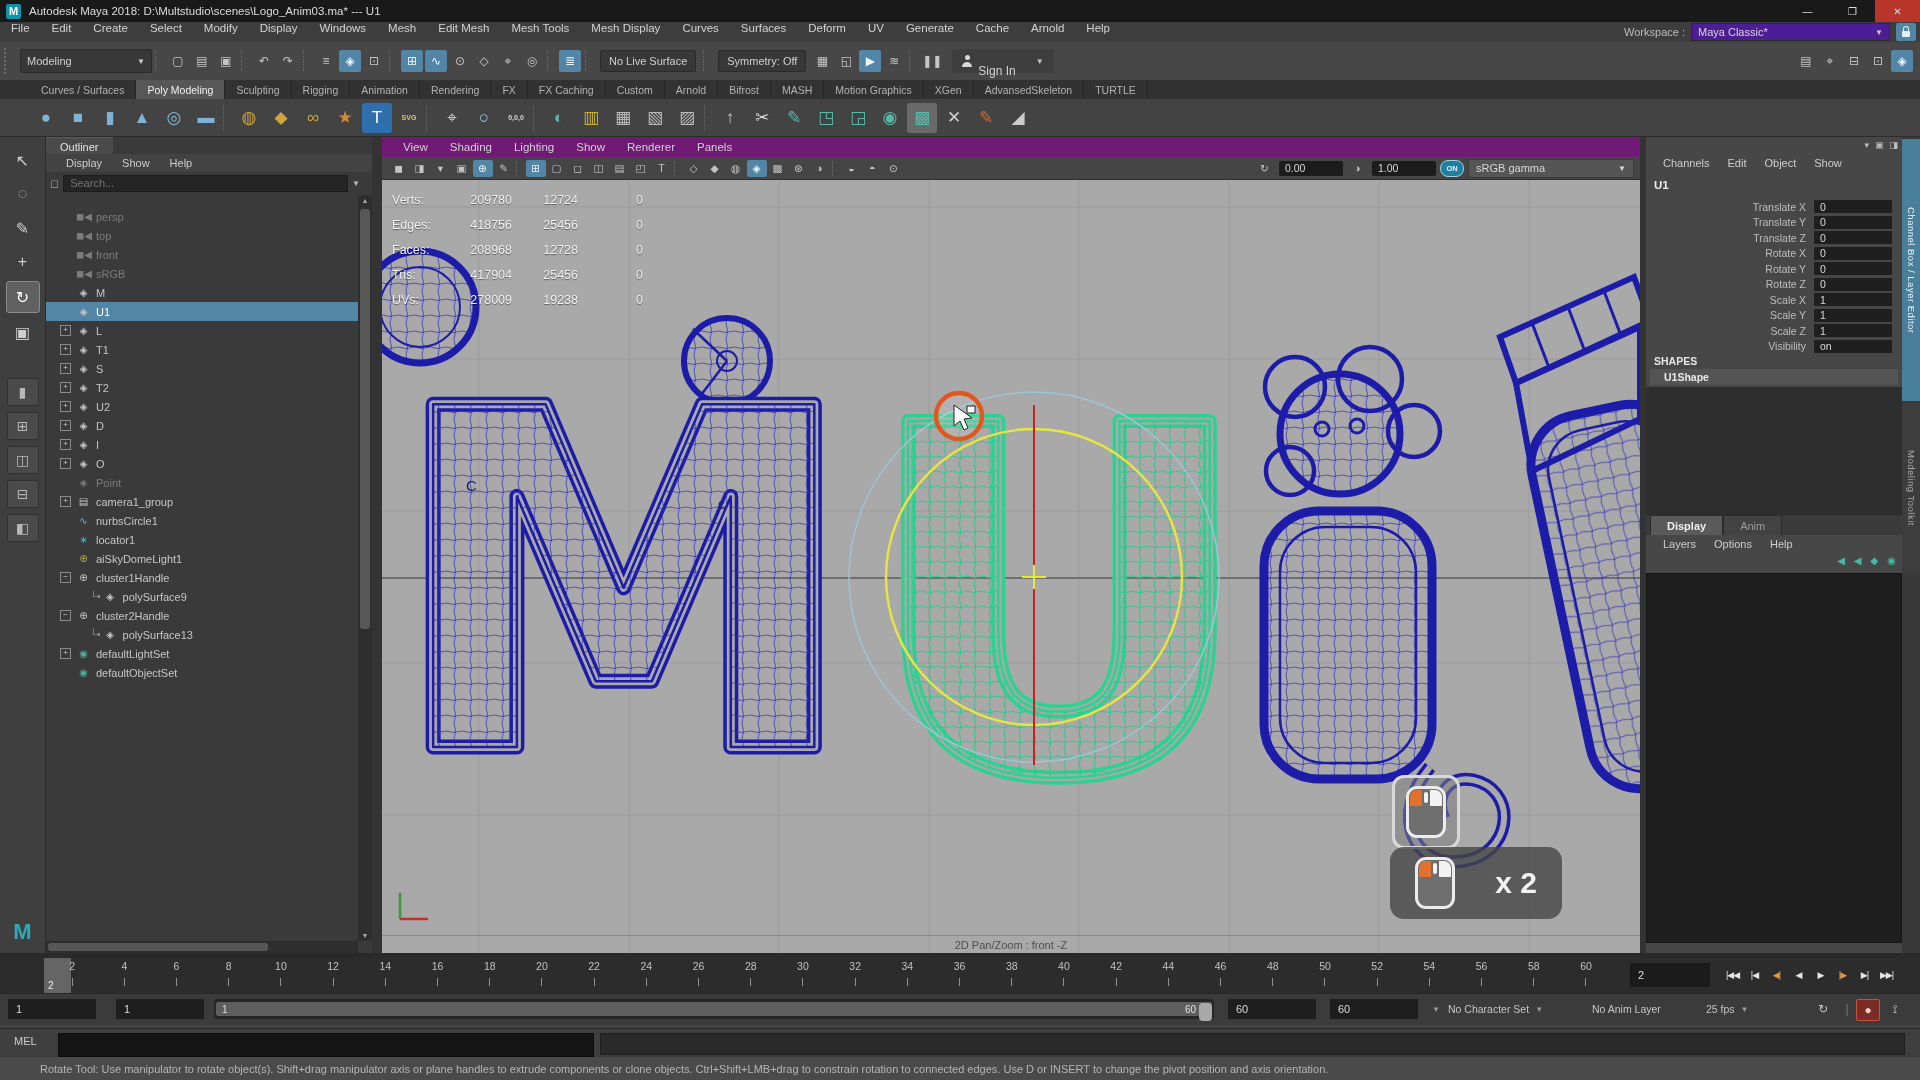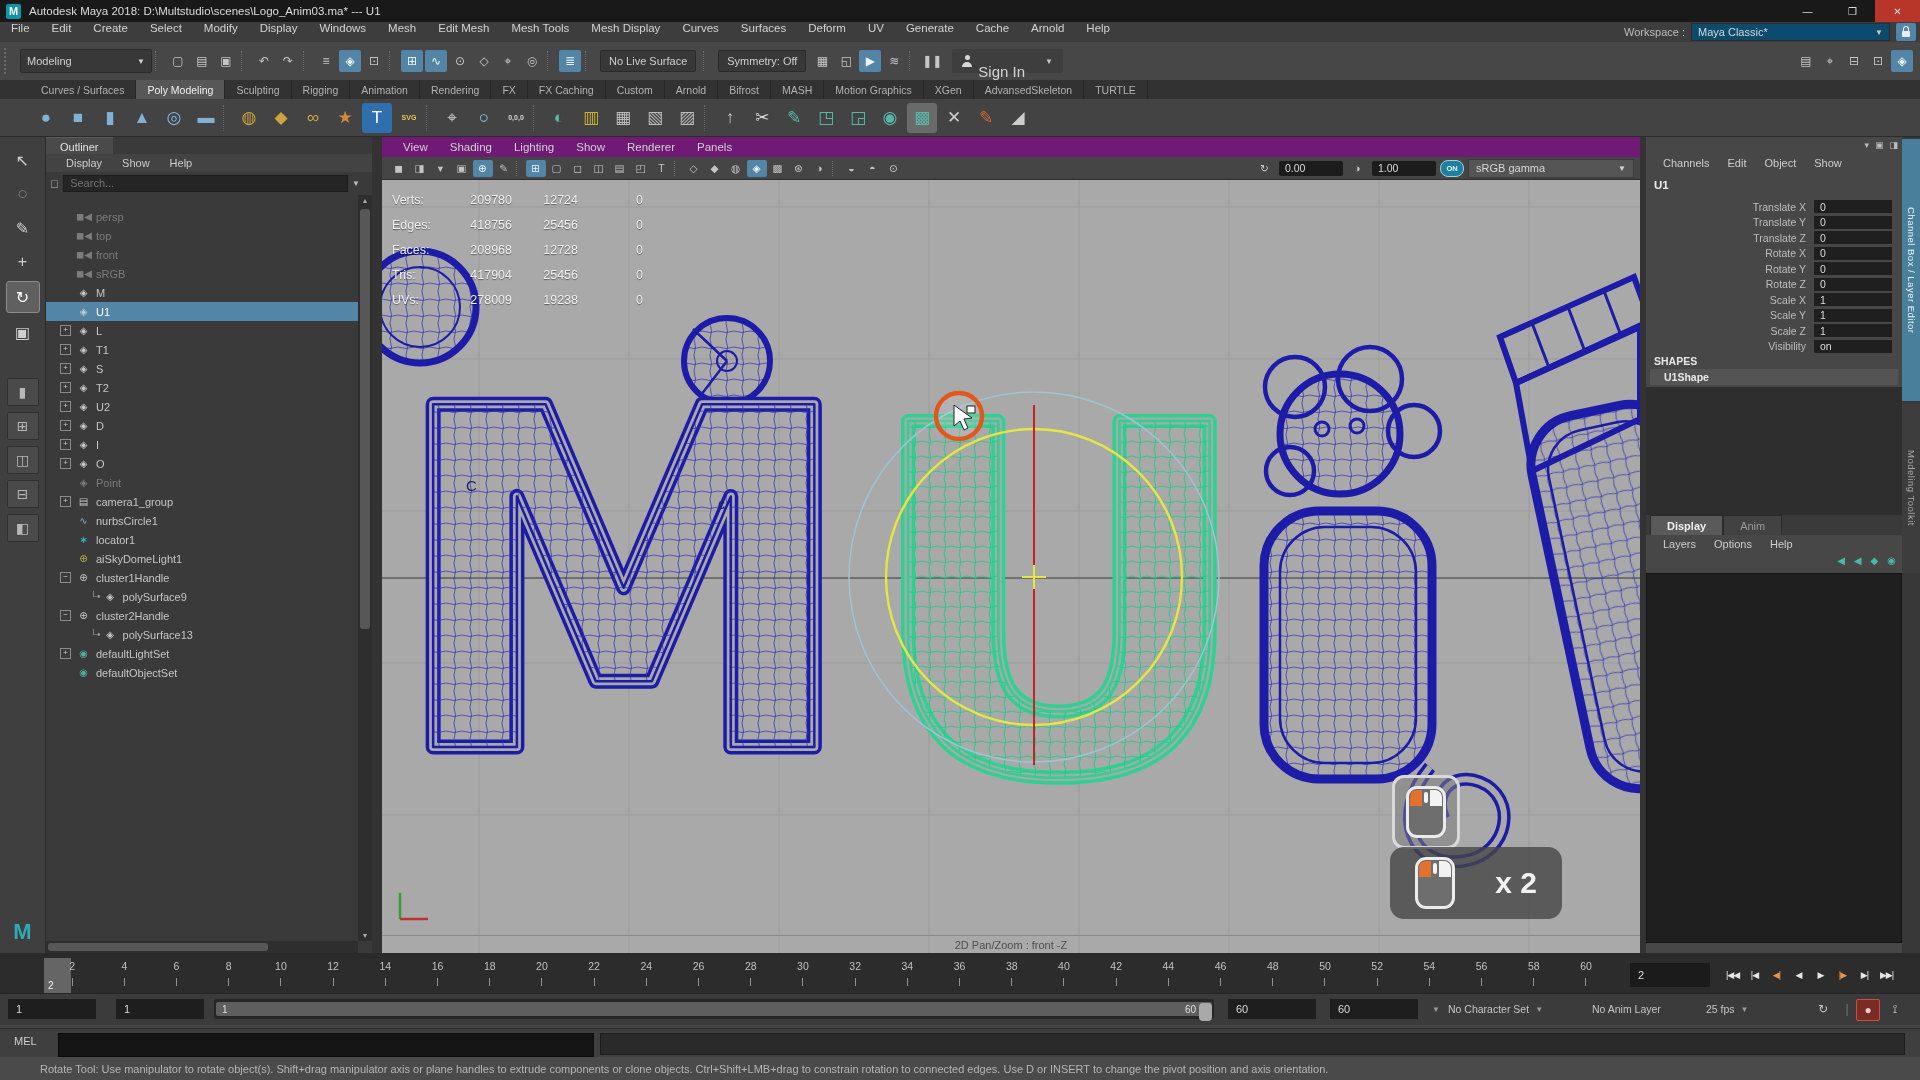--- a/index.html
+++ b/index.html
@@ -10,21 +10,21 @@
   #maya-badge{width:15px;height:15px;margin:0 8px 0 6px;background:#0e95a8;border-radius:2px;color:#fff;font-size:11px;font-weight:bold;text-align:center;line-height:15px;}
   #title-text{font-size:11.5px;color:#dcdcdc;}
   #winbtns{margin-left:auto;display:flex;height:22px;}
   .winbtn{width:45px;height:22px;display:flex;align-items:center;justify-content:center;font-size:10px;color:#ddd;}
   .winbtn.close{background:#b8352a;}
   
   #menubar{left:0;top:22px;width:1920px;height:20px;background:#3d3d3d;display:flex;align-items:flex-start;border-bottom:1px solid #2e2e2e;}
   #menubar .menu{padding:0 11px;font-size:11.5px;color:#d2d2d2;}
   #workspace{margin-left:auto;display:flex;align-items:center;gap:6px;padding-right:4px;}
   #workspace .lbl{font-size:11px;color:#bdbdbd;}
-  #workspace .drop{width:185px;height:16px;background:#0c4a6e;border:1px solid #2c2c2c;font-size:11px;color:#d8d8d8;display:flex;align-items:center;padding:0 6px;}
+  #workspace .drop{width:185px;height:16px;background:#4c1d95;border:1px solid #2c2c2c;font-size:11px;color:#d8d8d8;display:flex;align-items:center;padding:0 6px;}
   #workspace .drop .arr{margin-left:auto;font-size:8px;color:#ccc;}
   #lock-btn{width:20px;height:18px;background:#5285a6;border-radius:2px;display:flex;align-items:center;justify-content:center;}
   .lockglyph{width:8px;height:6px;background:#e8eef2;border-radius:1px;position:relative;margin-top:3px;}
   .lockglyph:before{content:"";position:absolute;left:1px;top:-5px;width:4px;height:5px;border:1.5px solid #e8eef2;border-bottom:none;border-radius:3px 3px 0 0;}
   
   #statusline{left:0;top:42px;width:1920px;height:38px;background:#474747;display:flex;align-items:center;border-bottom:1px solid #2e2e2e;}
   .grip{width:6px;height:26px;border-left:2px dotted #6a6a6a;margin:0 4px;}
   #mode-drop{width:118px;height:22px;background:#383838;border:1px solid #2a2a2a;border-radius:2px;display:flex;align-items:center;font-size:11px;color:#d0d0d0;padding:0 6px;margin-left:4px;}
   #mode-drop .arr{margin-left:auto;font-size:8px;}
   .ic{min-width:22px;height:22px;display:flex;align-items:center;justify-content:center;font-size:12px;color:#c6c6c6;border-radius:2px;margin:0 1px;}
@@ -260,21 +260,21 @@
 
     <div class="ic">▦</div>
         <div class="ic">◱</div>
         <div class="ic on">▶</div>
         <div class="ic">≋</div>
         <div class="ic sep"></div>
         <div class="ic">❚❚</div>
       </div>
     <div id="signin">
       <span class="person"></span>
-      <span style="font-size:15px;color:#d5d5d5;margin-top:20px;">Sign In</span>
+      <span style="font-size:12px;color:#d5d5d5;margin-top:20px;">Sign In</span>
       <span class="arr" style="font-size:8px;">▼</span>
     </div>
     <div style="flex:1;"></div>
     <div style="display:flex;align-items:center;padding-right:6px;">
 
     <div class="ic">▤</div>
         <div class="ic">⌖</div>
         <div class="ic">⊟</div>
         <div class="ic">⊡</div>
         <div class="ic on">◈</div>

